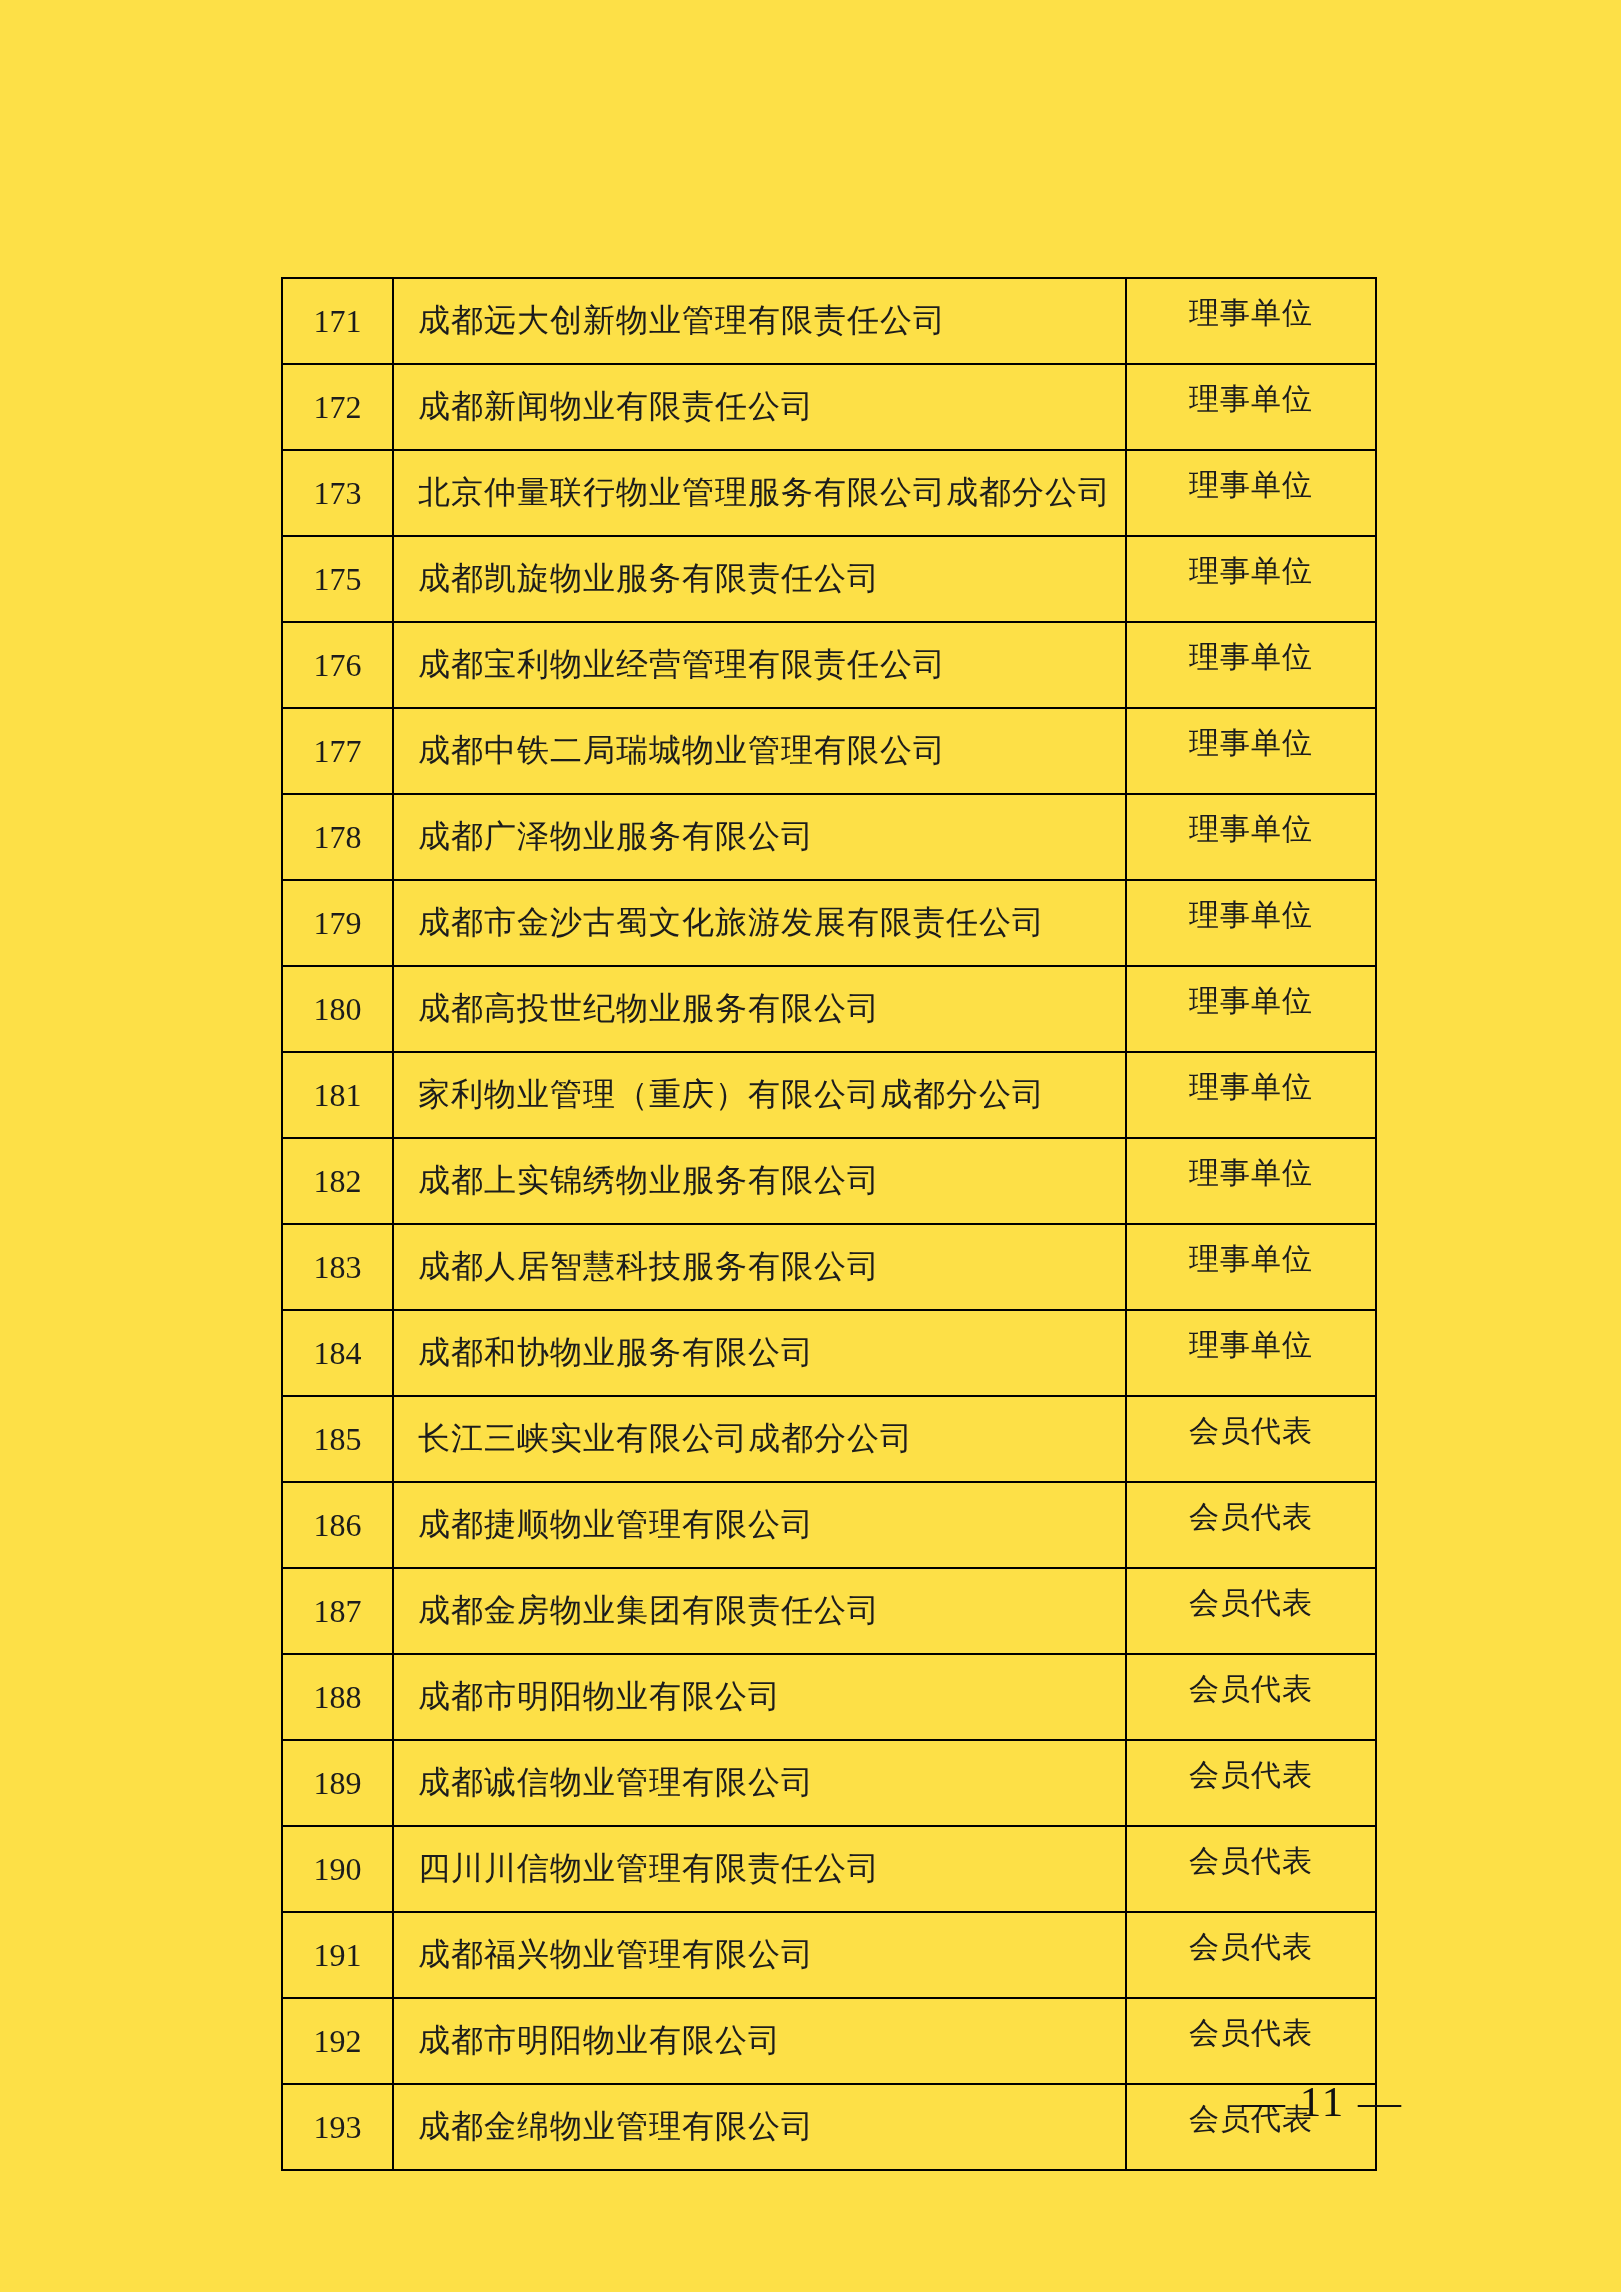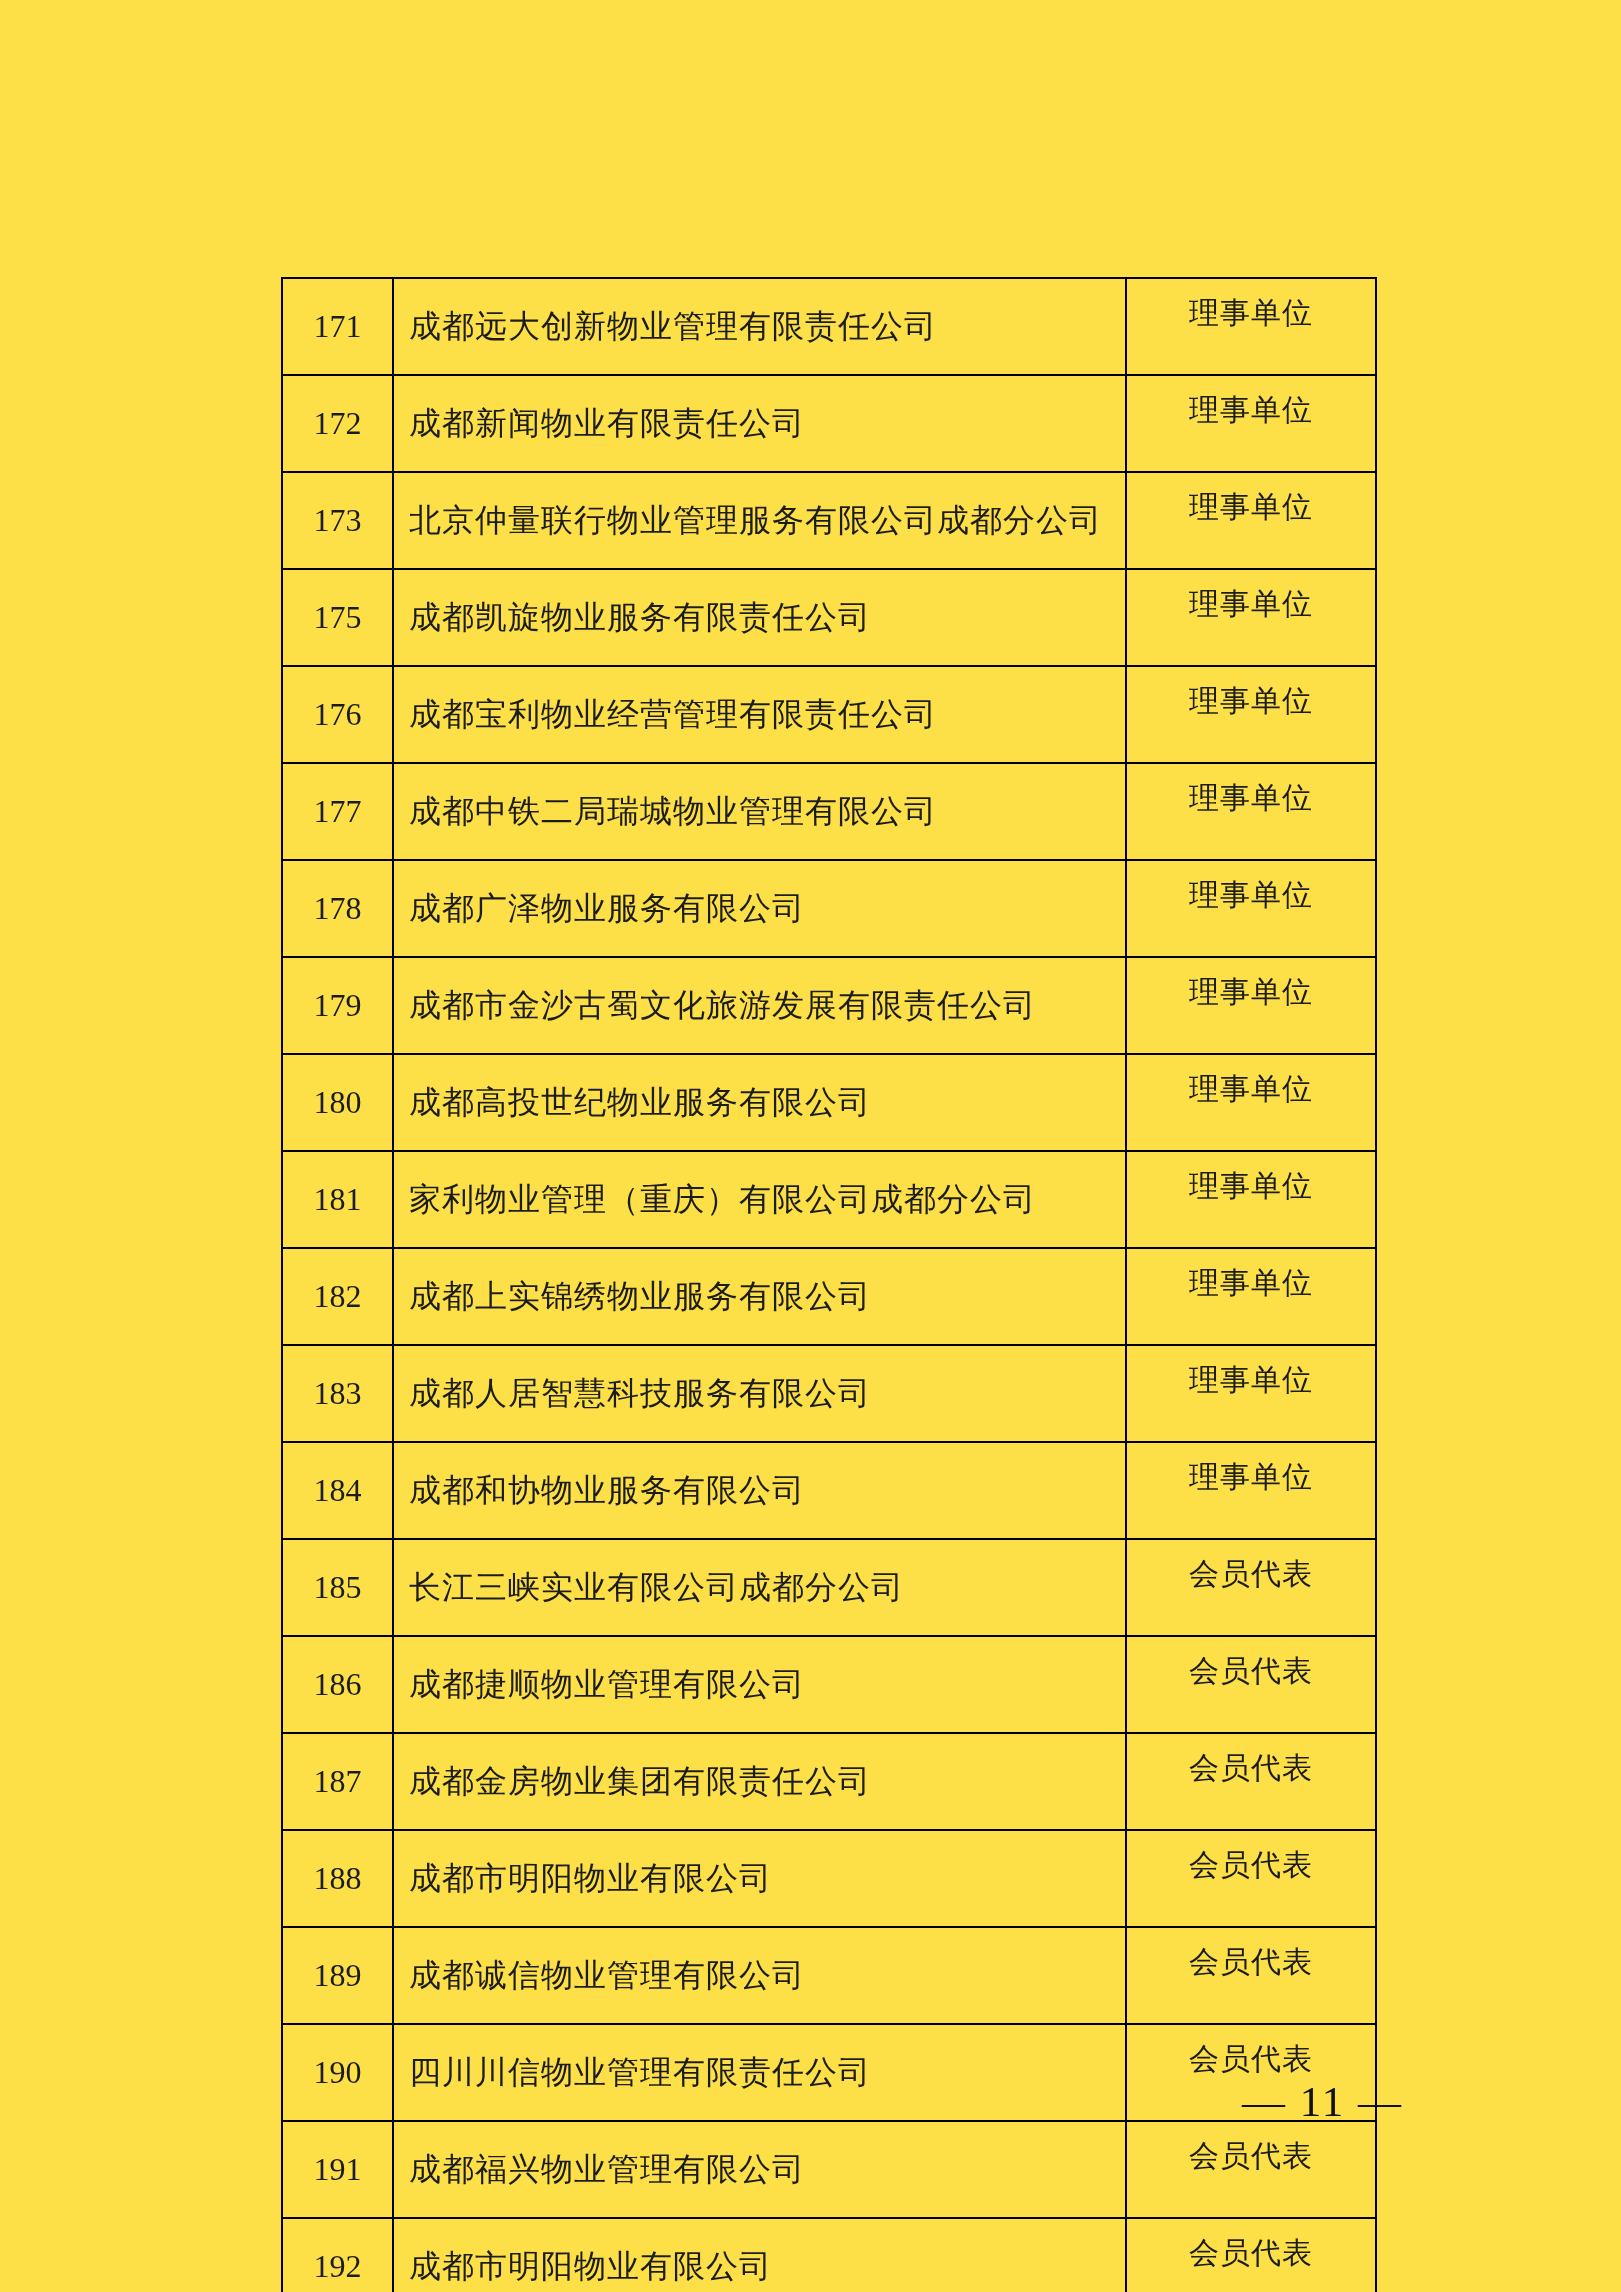--- a/index.html
+++ b/index.html
@@ -39,28 +39,28 @@
   }
   .col-no   { width: 111px; }
   .col-name { width: 733px; }
   .col-role { width: 250px; }
   .c-no {
     text-align: center;
     font-size: 32px;
   }
   .c-name {
     text-align: left;
-    padding-left: 15px;
+    padding-left: 24px;
     font-size: 32px;
     letter-spacing: 1px;
   }
   .c-role {
     text-align: center;
     font-size: 30px;
-    padding-bottom: 27px; 
+    padding-bottom: 16px; 
     letter-spacing: 1px;
     margin-left: 16px;
   }
   .page-footer {
     position: absolute;
     left: 1242px;
     top: 2080px;
     font-size: 43px;
     line-height: 1;
     color: #111;

